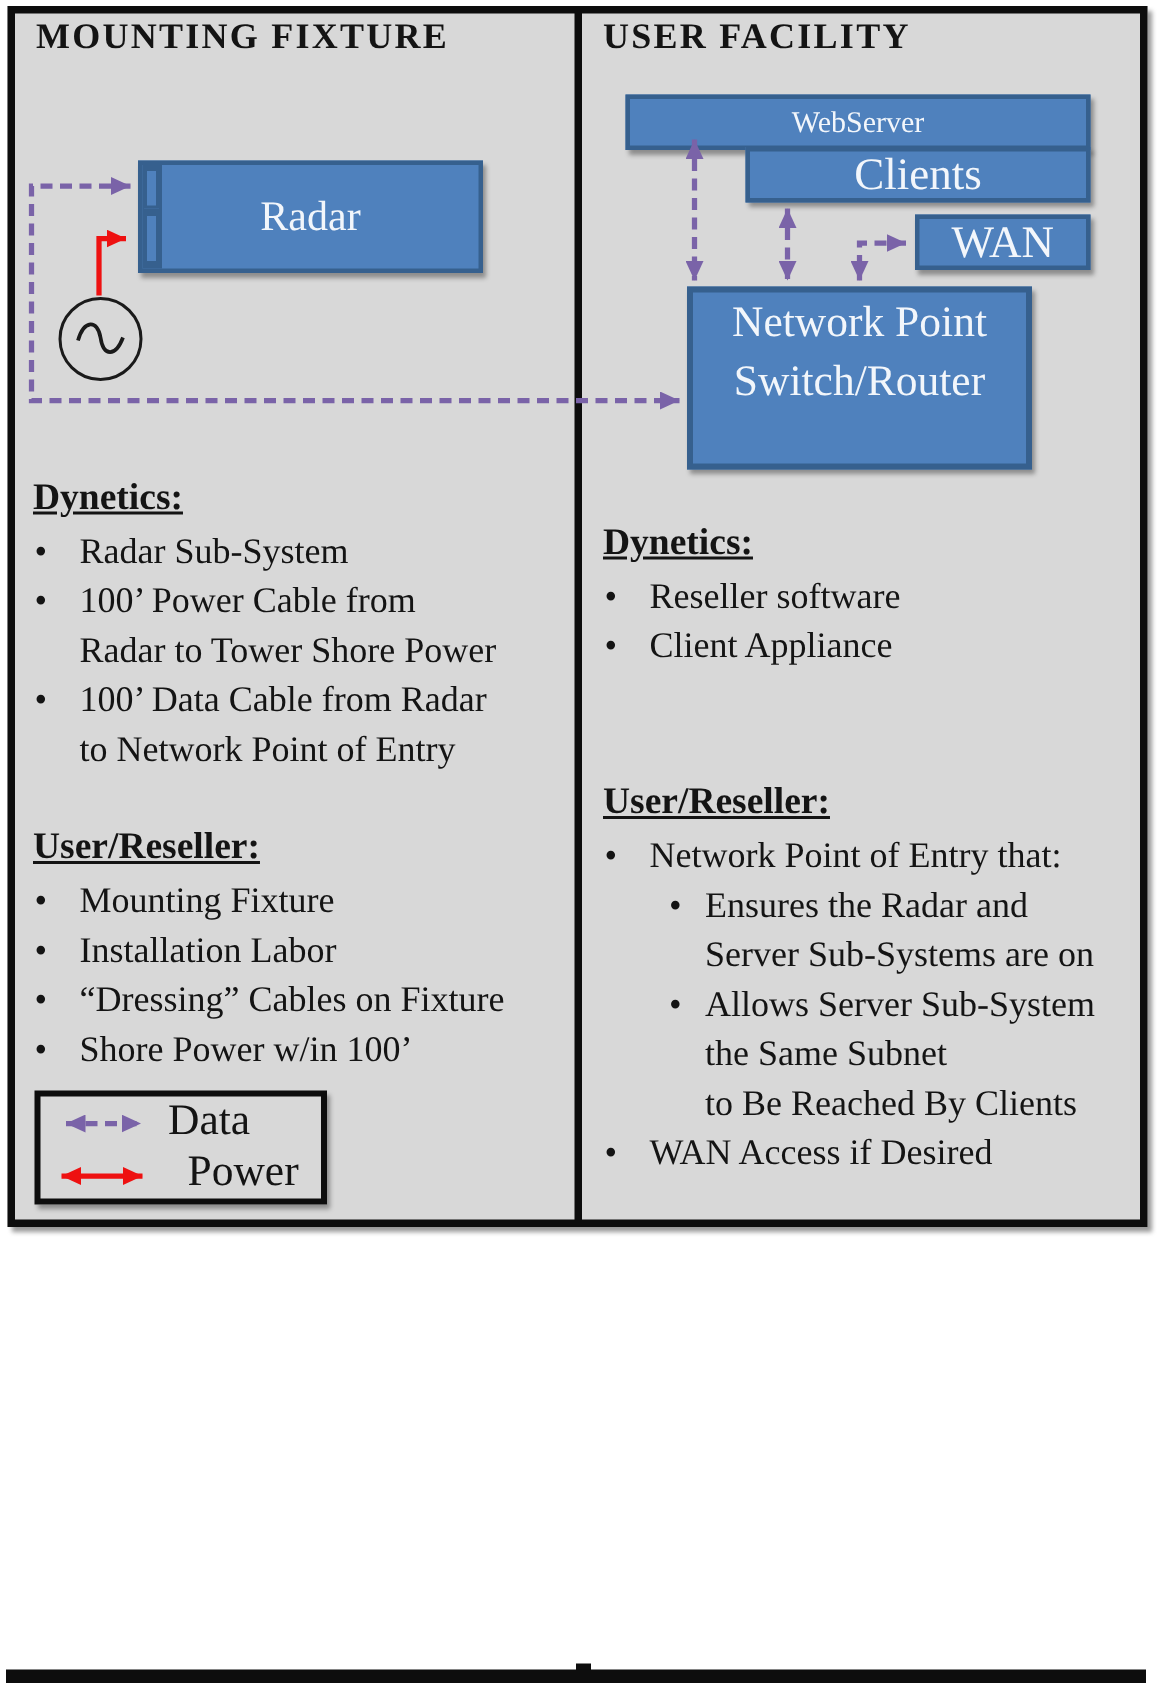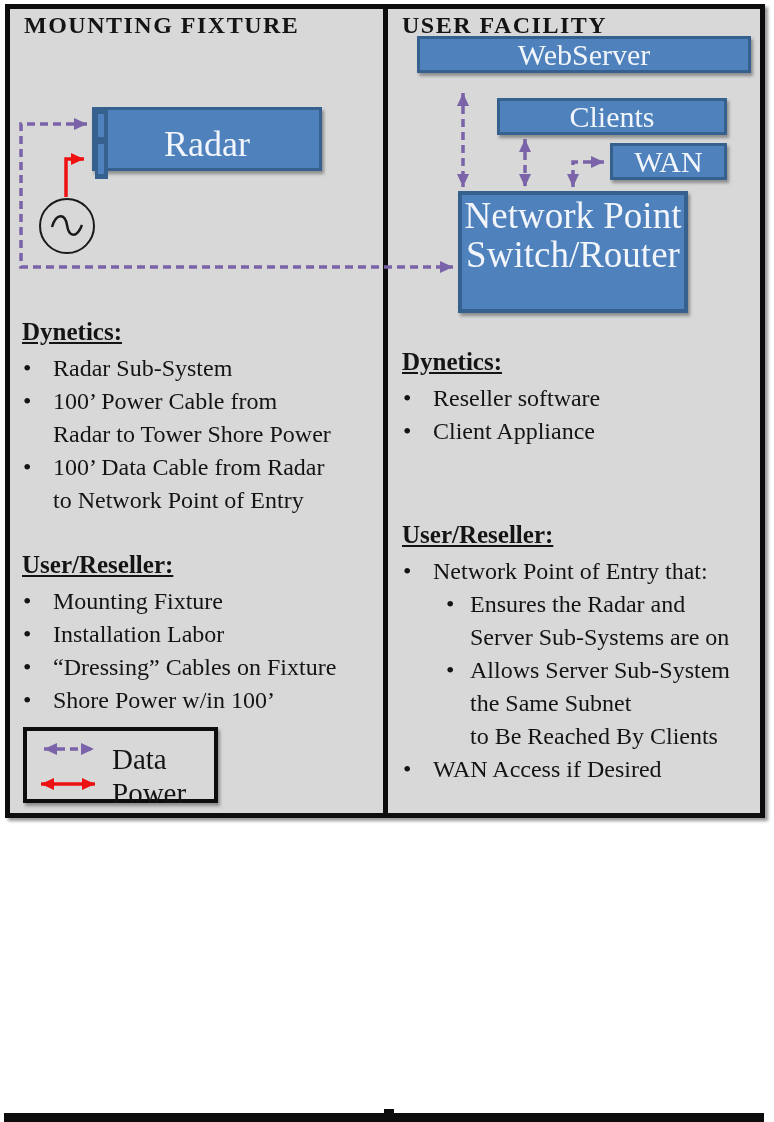--- a/index.html
+++ b/index.html
@@ -14,48 +14,48 @@
   
   #frame{left:5px;top:4px;width:760px;height:814px;box-sizing:border-box;
          border:5px solid var(--line_black);background:var(--panel_bg);
          box-shadow:3px 3px 3px rgba(0,0,0,0.4);}
   #divider{left:383px;top:8px;width:5px;height:806px;background:var(--line_black);}
   
   .panel-title{font-size:24px;font-weight:bold;letter-spacing:1.5px;white-space:nowrap;}
   
   .bluebox{box-sizing:border-box;background:var(--box_fill);border:3px solid var(--box_border);
            color:var(--box_text);text-align:center;box-shadow:2px 3px 3px rgba(0,0,0,0.35);}
-  #radar-box{left:92px;top:107px;width:230px;height:64px;line-height:69px;font-size:36px;}
+  #radar-box{left:92px;top:107px;width:230px;height:75px;line-height:69px;font-size:28px;}
   #radar-strip{left:0;top:0;width:13px;height:69px;background:var(--box_border);}
   .radar-port{position:absolute;left:1px;width:10px;box-sizing:border-box;
               background:var(--box_fill);border:2px solid var(--box_border);}
   #radar-port-top{top:2px;height:27px;}
   #radar-port-bottom{top:32px;height:34px;}
-  #webserver-box{left:417px;top:36px;width:334px;height:37px;line-height:32px;font-size:30px;}
+  #webserver-box{left:417px;top:63px;width:310px;height:37px;line-height:32px;font-size:20px;}
   #clients-box{left:497px;top:98px;width:230px;height:37px;line-height:32px;font-size:30px;}
   #wan-box{left:610px;top:143px;width:117px;height:37px;line-height:32px;font-size:30px;}
   #network-box{left:458px;top:191px;width:230px;height:122px;border-width:4px;
-               font-size:37px;line-height:39px;padding-top:1px;}
+               font-size:29px;line-height:39px;padding-top:1px;}
   
   #ac-circle{left:39px;top:198px;width:56px;height:56px;border:2.5px solid #1a1a1a;
              border-radius:50%;box-sizing:border-box;background:var(--panel_bg);}
   
   .hd{font-size:25px;font-weight:bold;text-decoration:underline;white-space:nowrap;}
   .list{font-size:24px;}
   .ln{position:relative;line-height:33px;padding-left:31px;white-space:nowrap;}
   .ln.b1::before{content:"•";position:absolute;left:1px;}
   .ln.b2,.ln.c2{padding-left:68px;}
   .ln.b2::before{content:"•";position:absolute;left:44px;}
   
   #legend-box{left:23px;top:727px;width:195px;height:76px;box-sizing:border-box;
               border:4px solid var(--line_black);background:var(--panel_bg);
               box-shadow:2px 3px 3px rgba(0,0,0,0.35);}
-  .legend-label{font-size:29px;line-height:33px;white-space:nowrap;margin-top:12px;}
+  .legend-label{font-size:29px;line-height:33px;white-space:nowrap;}
   #legend-data-label{left:112px;top:731px;}
-  #legend-power-label{left:112px;top:765px;}
+  #legend-power-label{left:125px;top:765px;}
   
   #connectors{left:0;top:0;pointer-events:none;}
   .conn{fill:none;}
   .conn.data{stroke:var(--data_purple);stroke-width:3.5;stroke-dasharray:8 5;}
   .conn.power{stroke:var(--power_red);stroke-width:3.5;}
   .mkp{fill:var(--data_purple);} .mkr{fill:var(--power_red);}
   
   #next-edge{left:4px;top:1113px;width:760px;height:9px;background:var(--line_black);}
   #next-edge-stub{left:384px;top:1109px;width:10px;height:13px;background:var(--line_black);}
 </style>

